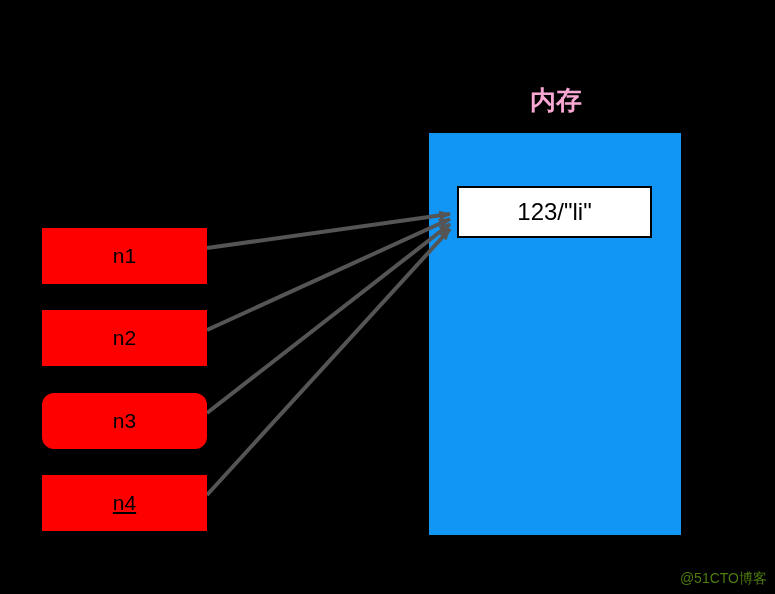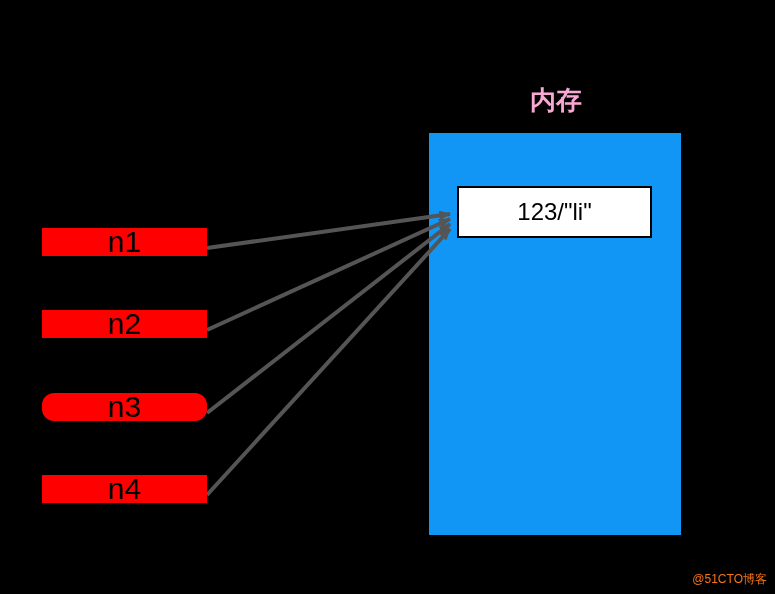--- a/index.html
+++ b/index.html
@@ -6,24 +6,24 @@
   body {
     width: 775px;
     height: 594px;
     background: #000;
     position: relative;
     font-family: Arial, "Microsoft YaHei", sans-serif;
   }
   .var-box {
     position: absolute;
     width: 165px;
-    height: 28px;
+    height: 56px;
     background: #ff0000;
     color: #000;
-    font-size: 30px;
+    font-size: 21px;
     display: flex;
     align-items: center;
     justify-content: center;
   }
   .memory-title {
     position: absolute;
     left: 530px;
     top: 83px;
     color: #f9a8d4;
     font-size: 26px;
@@ -56,22 +56,22 @@
     left: 0;
     top: 0;
     width: 775px;
     height: 594px;
     pointer-events: none;
   }
   .watermark {
     position: absolute;
     right: 8px;
     bottom: 6px;
-    color: #f97316;
-    font-size: 12px;
+    color: #4d7c0f;
+    font-size: 14px;
   }
 </style>
 </head>
 <body>
 
 <div class="memory-title">内存</div>
 
 <div class="memory-block"></div>
 
 <div class="value-box">123/"li"</div>
@@ -84,15 +84,15 @@
   </defs>
   <line x1="207" y1="248" x2="450" y2="214" stroke="#555" stroke-width="4" marker-end="url(#arrowhead)"></line>
   <line x1="207" y1="330" x2="450" y2="219" stroke="#555" stroke-width="4" marker-end="url(#arrowhead)"></line>
   <line x1="207" y1="413" x2="450" y2="224" stroke="#555" stroke-width="4" marker-end="url(#arrowhead)"></line>
   <line x1="207" y1="495" x2="450" y2="229" stroke="#555" stroke-width="4" marker-end="url(#arrowhead)"></line>
 </svg>
 
 <div class="var-box" style="top:228px; left:42px;">n1</div>
 <div class="var-box" style="top:310px; left:42px;">n2</div>
 <div class="var-box" style="top:393px; left:42px;border-radius:12px;">n3</div>
-<div class="var-box" style="top:475px; left:42px;">n4</div>
+<div class="var-box" style="top:475px; left:42px;text-decoration:underline;">n4</div>
 
 <div class="watermark">@51CTO博客</div>
 
 </body></html>

